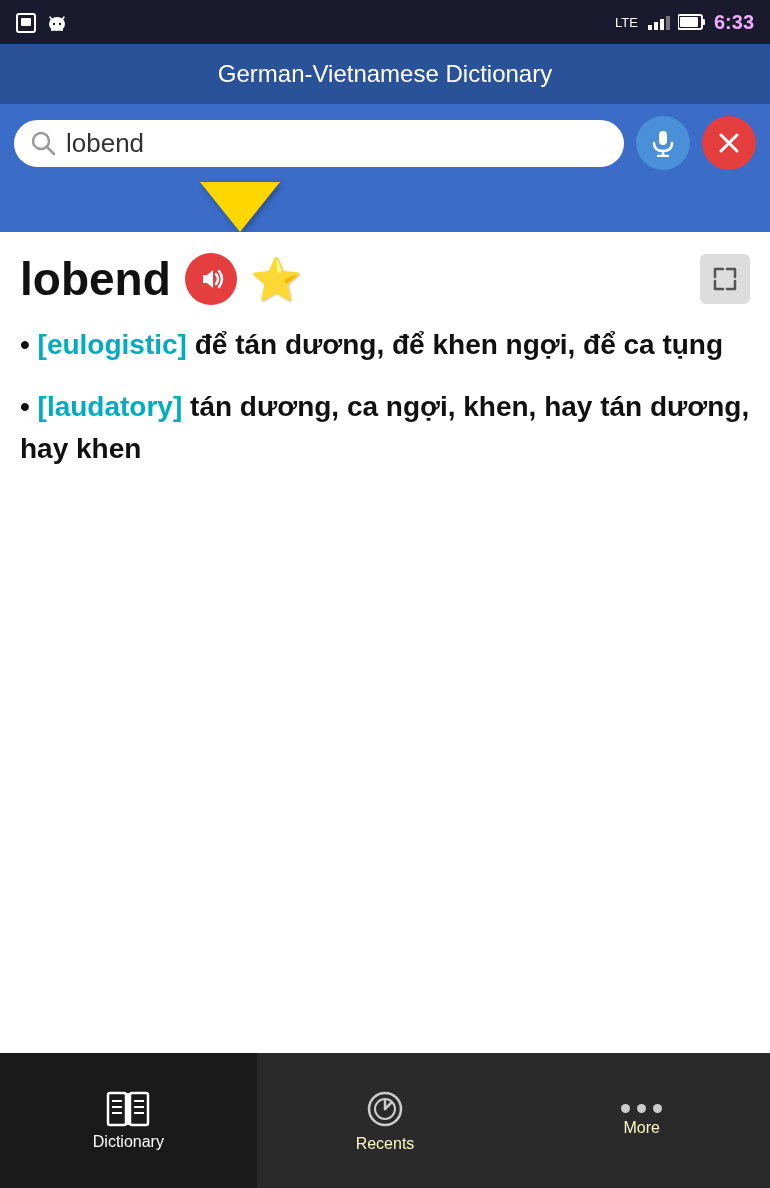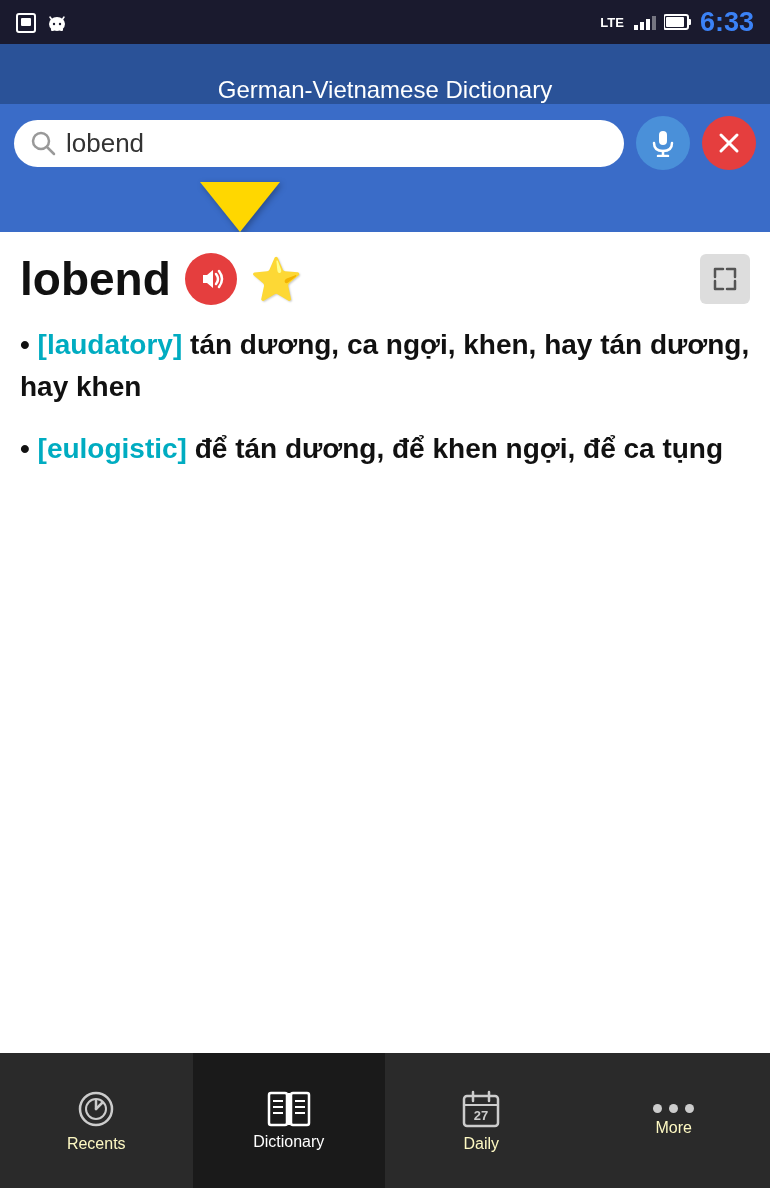--- a/index.html
+++ b/index.html
@@ -33,21 +33,21 @@
       color: white;
       font-size: 16px;
       font-weight: bold;
     }
 
     
     .app-header {
       background: #2a5298;
       height: 60px;
       display: flex;
-      align-items: flex-end;
+      align-items: center;
       justify-content: center;
     }
     .app-header-title {
       color: white;
       font-size: 24px;
       font-weight: normal;
     }
 
     
     .search-bar {
@@ -227,21 +227,21 @@
       height: 16px;
     }
     .signal-bars span {
       background: white;
       width: 4px;
       display: block;
     }
     .lte-text {
       color: white;
       font-size: 13px;
-      font-weight: bold;
+      font-weight: normal;
       margin-right: 2px;
     }
   </style>
 </head>
 <body>
 
 <div class="status-bar">
   <div class="status-bar-left">
 
     <svg width="20" height="22" viewBox="0 0 20 22">
@@ -267,21 +267,21 @@
       <span style="height:8px"></span>
       <span style="height:11px"></span>
       <span style="height:14px; opacity:0.4"></span>
     </div>
 
     <svg width="28" height="16" viewBox="0 0 28 16">
       <rect x="0" y="1" width="24" height="14" rx="2" fill="none" stroke="white" stroke-width="2"></rect>
       <rect x="2" y="3" width="18" height="10" rx="1" fill="white"></rect>
       <rect x="24" y="5" width="3" height="6" rx="1" fill="white"></rect>
     </svg>
-    <span style="color:#3b82f6;font-size:27px;font-weight:bold;">6:33</span>
+    <span style="color:#f0abfc;font-size:20px;font-weight:bold;">6:33</span>
   </div>
 </div>
 
 <div class="app-header">
   <span class="app-header-title">German-Vietnamese Dictionary</span>
 </div>
 
 <div class="search-bar">
   <div class="search-input-wrapper">
     <svg class="search-icon-svg" width="26" height="26" viewBox="0 0 26 26">
@@ -337,71 +337,61 @@
         <polyline points="16,4 24,4 24,12" fill="none" stroke="#555" stroke-width="2.5" stroke-linecap="round" stroke-linejoin="round"></polyline>
         <polyline points="24,16 24,24 16,24" fill="none" stroke="#555" stroke-width="2.5" stroke-linecap="round" stroke-linejoin="round"></polyline>
         <polyline points="12,24 4,24 4,16" fill="none" stroke="#555" stroke-width="2.5" stroke-linecap="round" stroke-linejoin="round"></polyline>
       </svg>
     </button>
   </div>
 
   <div class="definition-block">
     <p class="definition-line">
       <span>• </span>
-      <span class="category">[laudatory]</span><span> tán dương, ca ngợi, khen, hay tán dương, hay khen</span>
+      <span class="category">[eulogistic]</span><span> để tán dương, để khen ngợi, để ca tụng</span>
     </p>
   </div>
 
   <div class="definition-block">
     <p class="definition-line">
       <span>• </span>
-      <span class="category">[eulogistic]</span><span> để tán dương, để khen ngợi, để ca tụng</span>
+      <span class="category">[laudatory]</span><span> tán dương, ca ngợi, khen, hay tán dương, hay khen</span>
     </p>
   </div>
 
 </div>
 
 <div class="bottom-nav">
-
-  <button class="nav-item">
-    <svg width="40" height="40" viewBox="0 0 40 40">
-      <circle cx="20" cy="20" r="16" fill="none" stroke="#ccc" stroke-width="2.5"></circle>
-      <circle cx="20" cy="20" r="10" fill="none" stroke="#ccc" stroke-width="2"></circle>
-      <polyline points="20,20 26,14" fill="none" stroke="#ccc" stroke-width="2.5" stroke-linecap="round"></polyline>
-      <polyline points="20,20 20,12" fill="none" stroke="#ccc" stroke-width="2.5" stroke-linecap="round"></polyline>
-    </svg>
-    <span class="nav-item-label">Recents</span>
-  </button>
 
   <button class="nav-item active">
     <svg width="44" height="36" viewBox="0 0 44 36">
       <rect x="2" y="2" width="18" height="32" rx="2" fill="none" stroke="white" stroke-width="2.5"></rect>
       <rect x="24" y="2" width="18" height="32" rx="2" fill="none" stroke="white" stroke-width="2.5"></rect>
       <line x1="22" y1="2" x2="22" y2="34" stroke="white" stroke-width="2.5"></line>
       <line x1="6" y1="10" x2="16" y2="10" stroke="white" stroke-width="2"></line>
       <line x1="6" y1="16" x2="16" y2="16" stroke="white" stroke-width="2"></line>
       <line x1="6" y1="22" x2="16" y2="22" stroke="white" stroke-width="2"></line>
       <line x1="28" y1="10" x2="38" y2="10" stroke="white" stroke-width="2"></line>
       <line x1="28" y1="16" x2="38" y2="16" stroke="white" stroke-width="2"></line>
       <line x1="28" y1="22" x2="38" y2="22" stroke="white" stroke-width="2"></line>
     </svg>
     <span class="nav-item-label">Dictionary</span>
   </button>
 
-
   <button class="nav-item">
     <svg width="40" height="40" viewBox="0 0 40 40">
-      <rect x="3" y="7" width="34" height="30" rx="3" fill="none" stroke="#ccc" stroke-width="2.5"></rect>
-      <line x1="3" y1="16" x2="37" y2="16" stroke="#ccc" stroke-width="2"></line>
-      <line x1="12" y1="3" x2="12" y2="12" stroke="#ccc" stroke-width="2.5" stroke-linecap="round"></line>
-      <line x1="28" y1="3" x2="28" y2="12" stroke="#ccc" stroke-width="2.5" stroke-linecap="round"></line>
-      <text x="20" y="31" text-anchor="middle" fill="#ccc" font-size="13" font-weight="bold">27</text>
-    </svg>
-    <span class="nav-item-label">Daily</span>
+      <circle cx="20" cy="20" r="16" fill="none" stroke="#ccc" stroke-width="2.5"></circle>
+      <circle cx="20" cy="20" r="10" fill="none" stroke="#ccc" stroke-width="2"></circle>
+      <polyline points="20,20 26,14" fill="none" stroke="#ccc" stroke-width="2.5" stroke-linecap="round"></polyline>
+      <polyline points="20,20 20,12" fill="none" stroke="#ccc" stroke-width="2.5" stroke-linecap="round"></polyline>
+    </svg>
+    <span class="nav-item-label">Recents</span>
   </button>
+
+
 
   <button class="nav-item">
     <div style="display:flex;gap:7px;align-items:center;">
       <div style="width:9px;height:9px;border-radius:50%;background:#ccc;"></div>
       <div style="width:9px;height:9px;border-radius:50%;background:#ccc;"></div>
       <div style="width:9px;height:9px;border-radius:50%;background:#ccc;"></div>
     </div>
     <span class="nav-item-label">More</span>
   </button>
 

